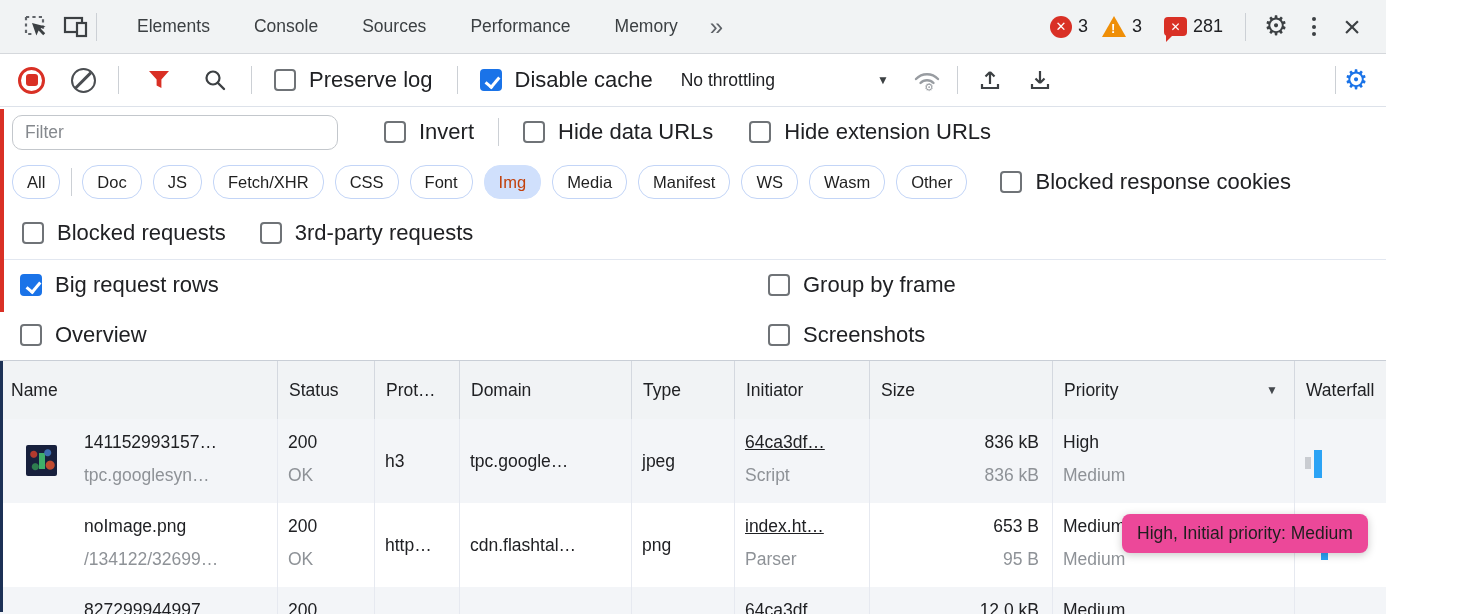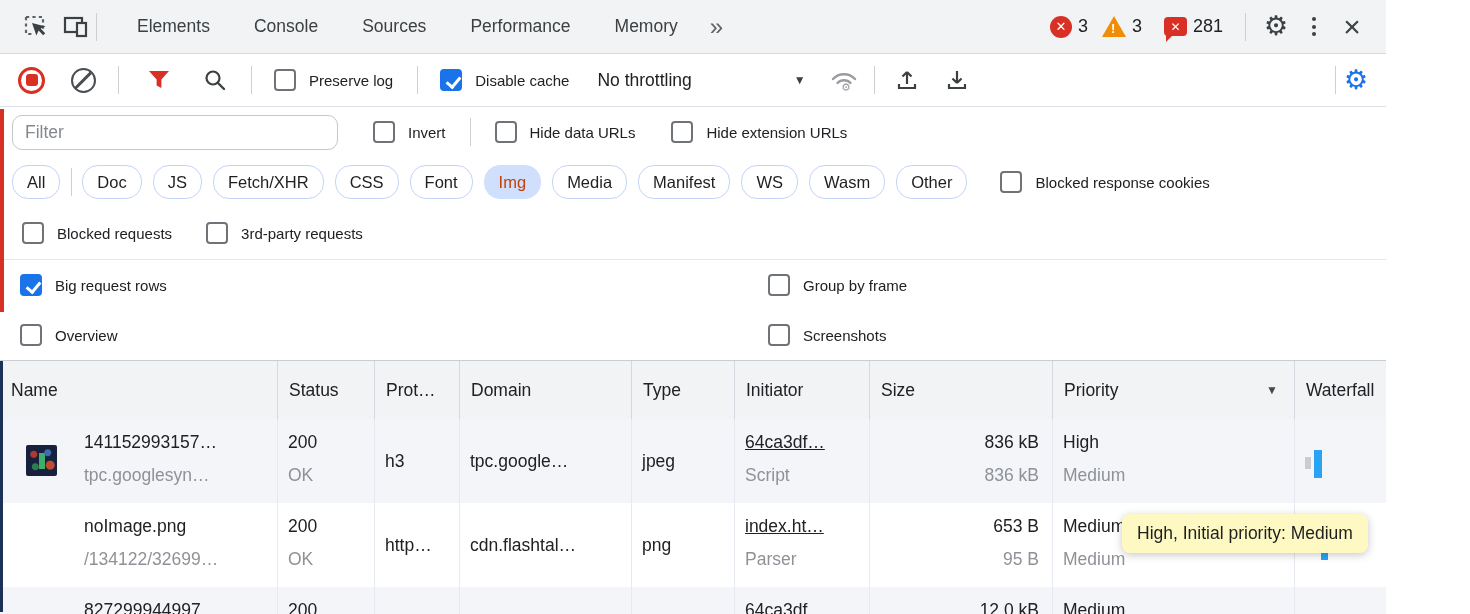--- a/index.html
+++ b/index.html
@@ -44,21 +44,21 @@
   .clear-btn { position:relative; width:25px; height:25px; border:2.5px solid #4a4d51; border-radius:50%;
     margin-right:22px; cursor:pointer; }
   .clear-btn::after { content:""; position:absolute; left:-1px; top:9px; width:22px; height:2.5px;
     background:#4a4d51; transform:rotate(-45deg); }
   .tool-gap { margin:0 16px; }
   .chk { width:22px; height:22px; border:2px solid #6f7377; border-radius:4px; background:#fff;
     flex:0 0 auto; cursor:pointer; }
   .chk.checked { background:#1a73e8; border-color:#1a73e8; position:relative; }
   .chk.checked::after { content:""; position:absolute; left:6.5px; top:2.5px; width:6px; height:11px;
     border:solid #fff; border-width:0 3px 3px 0; transform:rotate(40deg); }
-  .chk-item { display:flex; align-items:center; gap:13px; font-size:15px; color:#202124; }
+  .chk-item { display:flex; align-items:center; gap:13px; font-size:22px; color:#202124; }
   .throttle { display:flex; align-items:center; margin-left:28px; cursor:pointer; }
   .throttle .val { font-size:17.5px; }
   .throttle .caret { font-size:12px; color:#3c4043; margin-left:102px; }
 
   
   .filterwrap { border-bottom:1px solid #e2e7f0; }
   .f-row { height:50px; display:flex; align-items:center; padding-left:12px; }
   .f-row3 { height:52px; }
   .filter-input { width:326px; height:35px; border:1px solid #c3c7cc; border-radius:10px;
     font-size:17.5px; padding:0 12px; color:#202124; outline:none;
@@ -99,21 +99,21 @@
       radial-gradient(circle at 78% 65%, #c04a30 0 4px, transparent 5px),
       radial-gradient(circle at 30% 70%, #2e7d4f 0 3px, transparent 4px),
       linear-gradient(180deg, #3fae6a 0 100%) 50% 50% / 6px 16px no-repeat,
       #17203d; }
   .initlink { text-decoration:underline; }
   .wf-bar { position:absolute; }
   .navy-edge { position:absolute; left:0; top:0; width:3px; height:251px; background:#1c3156; z-index:4; }
 
   
   .tooltip { position:absolute; left:1122px; top:514px; height:39px; display:flex; align-items:center;
-    padding:0 15px; background:#fef9c3; border-radius:8px; font-size:17.5px; color:#1f1f1f;
+    padding:0 15px; background:#ec4899; border-radius:8px; font-size:17.5px; color:#1f1f1f;
     box-shadow:0 2px 8px rgba(0,0,0,0.22); z-index:20; white-space:nowrap; }
 
   svg.ic { display:block; }
 </style>
 </head>
 <body>
 
 <div class="app">
 
   <div class="tabbar">
@@ -238,21 +238,21 @@
         <span class="gear-glyph" style="color:#1a73e8;">⚙</span>
       </div>
     </div>
   </div>
 
   <div class="red-edge"></div>
 
   <div class="filterwrap">
     <div class="f-row">
       <input class="filter-input" placeholder="Filter" style="">
-      <div class="chk-item" style="margin-left:35px;">
+      <div class="chk-item" style="margin-left:46px;">
         <div class="chk"></div>
         <span>Invert</span>
       </div>
       <div class="vdiv" style="margin-left:24px;"></div>
       <div class="chk-item" style="margin-left:24px;">
         <div class="chk"></div>
         <span>Hide data URLs</span>
       </div>
       <div class="chk-item" style="margin-left:36px;">
         <div class="chk"></div>

